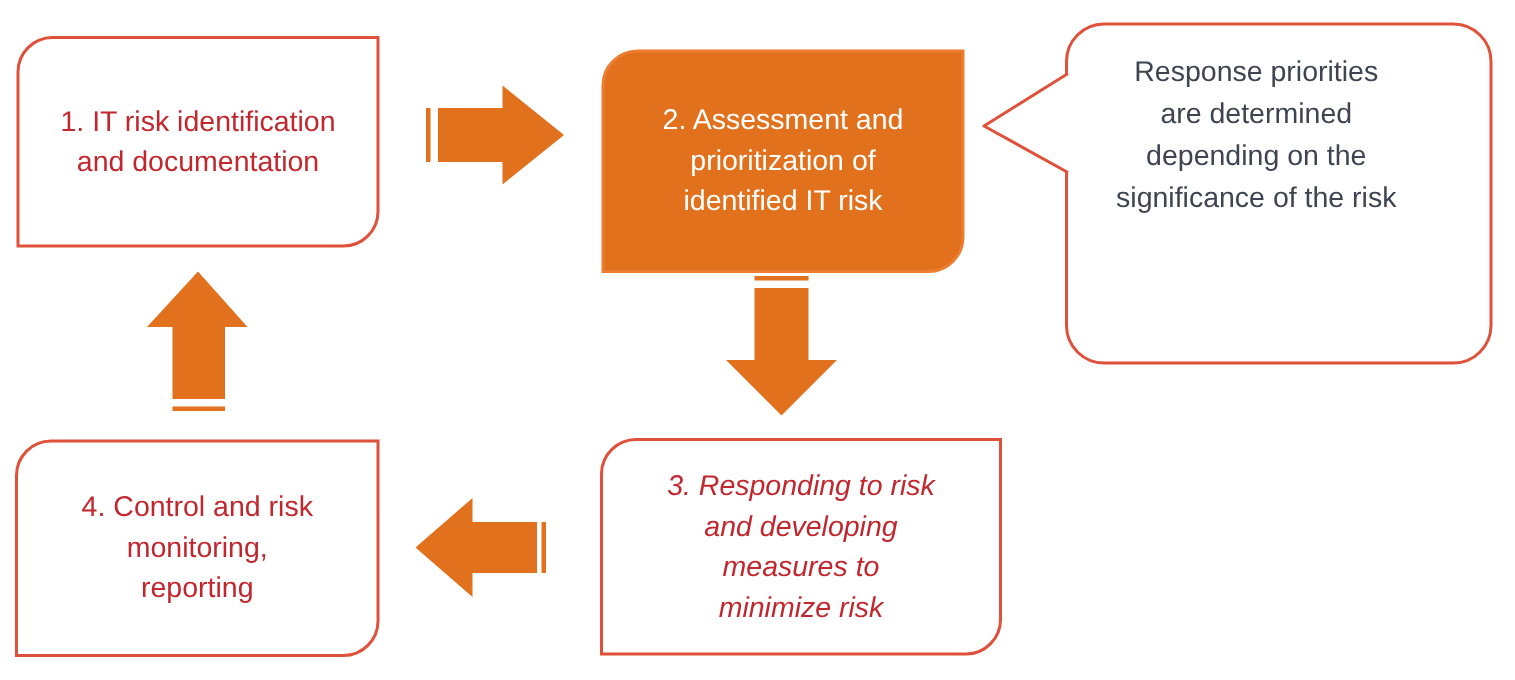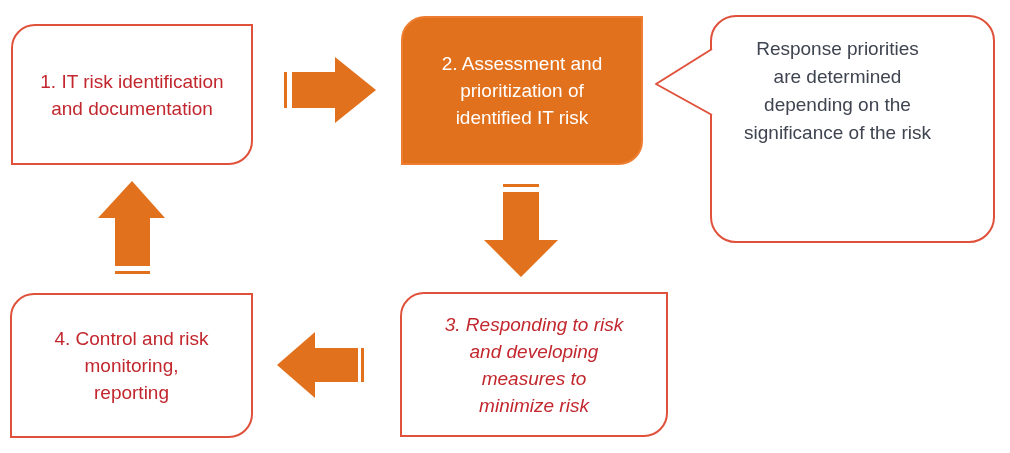--- a/index.html
+++ b/index.html
@@ -36,21 +36,21 @@
     background: #fff;
     border: 2px solid var(--red-border);
     color: var(--red-text);
   }
   .box.filled {
     background: var(--orange);
     border: 2px solid var(--orange-border);
     color: #fff;
   }
   #box1 { left: 11px;  top: 24px;  width: 242px; height: 141px; }
-  #box2 { left: 401px; top: 16px;  width: 242px; height: 149px; align-items: center; }
+  #box2 { left: 401px; top: 33px;  width: 242px; height: 149px; align-items: center; }
   #box3 { left: 400px; top: 292px; width: 268px; height: 145px; }
   #box4 { left: 10px;  top: 293px; width: 243px; height: 145px; }
   .t1, .t2 { width: 200px; }
   .t3 { width: 180px; font-style: italic; }
   .t4 { width: 172px; }
   #arrows {
     position: absolute;
     left: 0; top: 0;
     width: 1010px; height: 453px;
     pointer-events: none;

